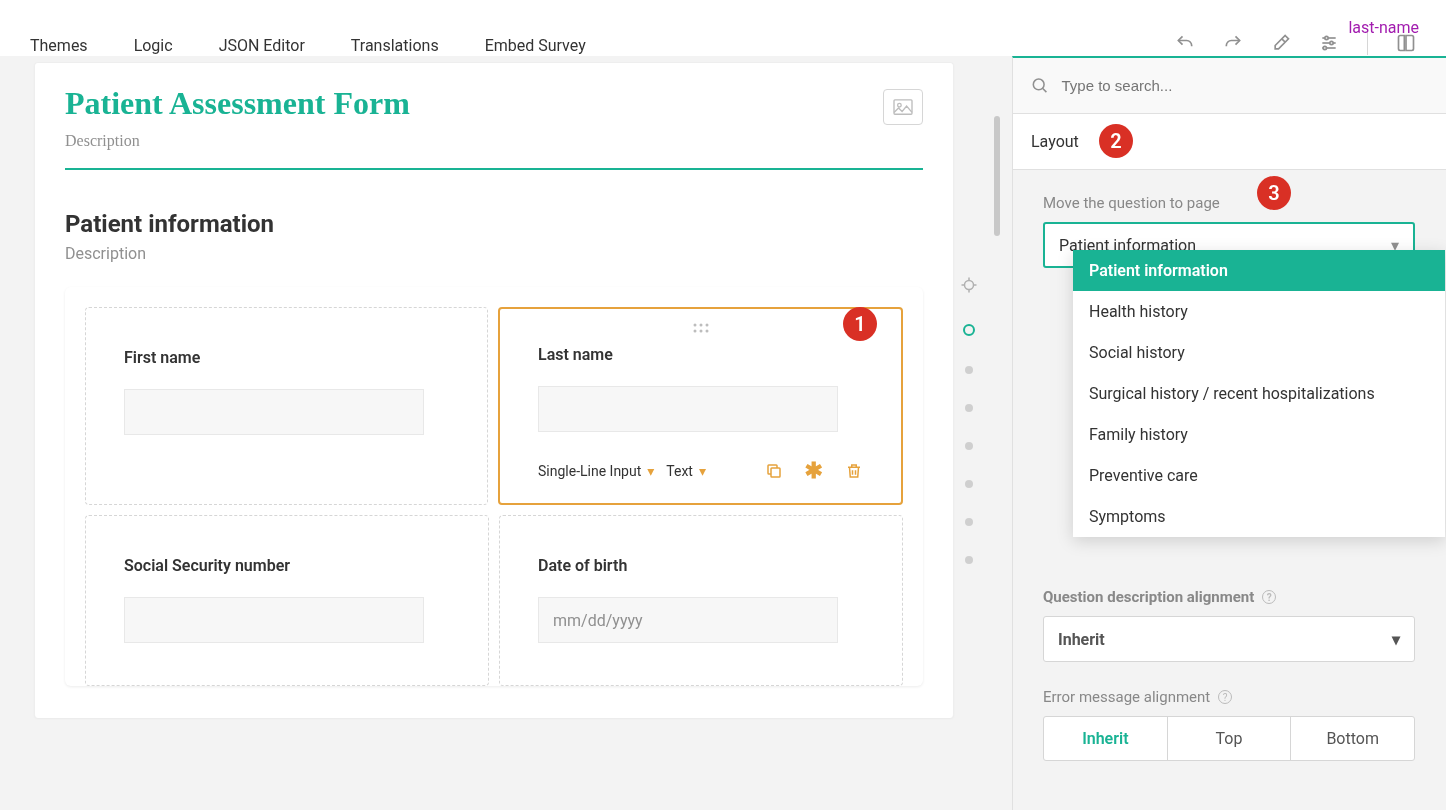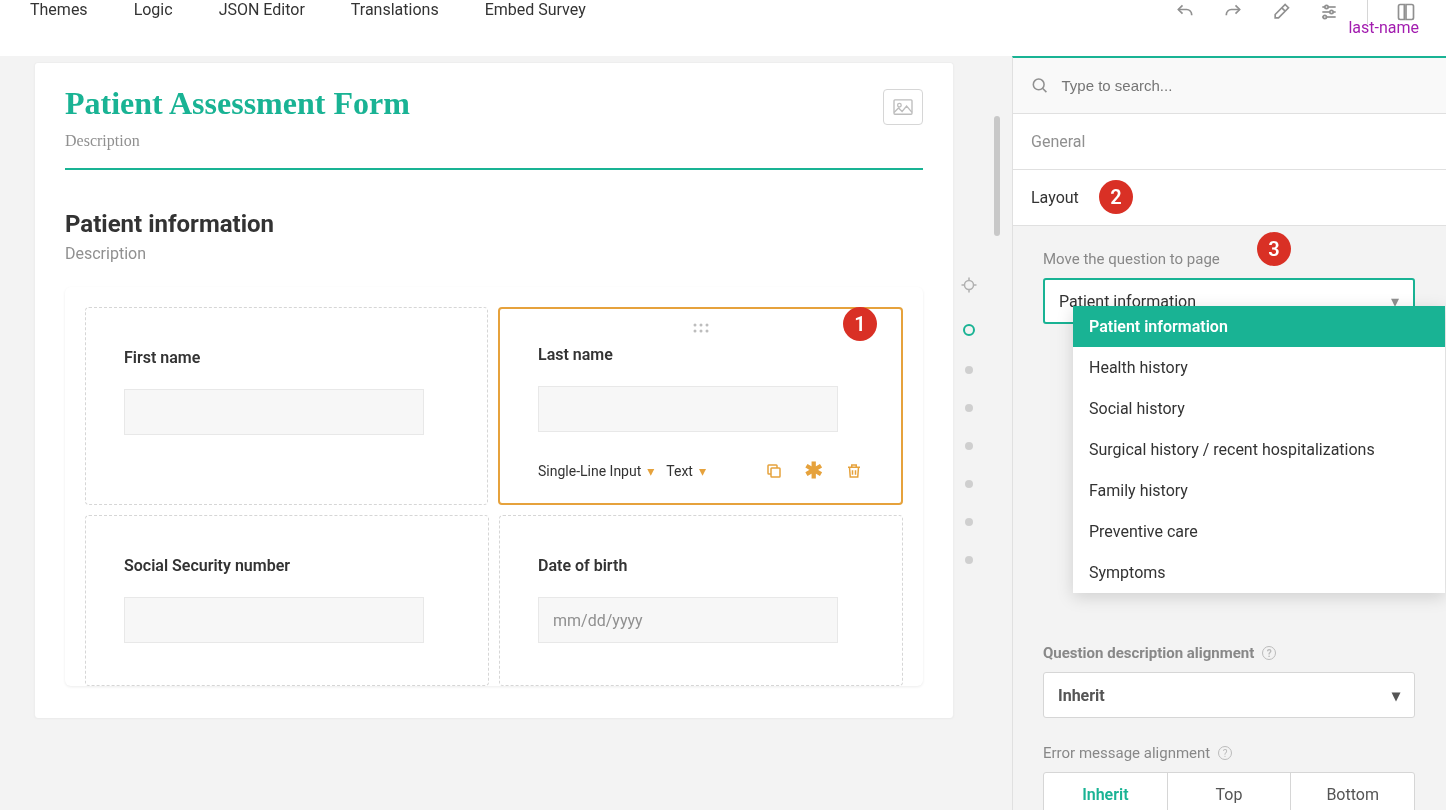--- a/index.html
+++ b/index.html
@@ -1,19 +1,19 @@
 <!DOCTYPE html>
 <html><head>
 <meta charset="utf-8">
 <style>
 * { box-sizing: border-box; margin: 0; padding: 0; }
 body { font-family: -apple-system, BlinkMacSystemFont, "Segoe UI", Roboto, sans-serif; font-size: 14px; color: #333; background: #fff; width: 1446px; height: 810px; overflow: hidden; position: relative; }
 
 
-.toolbar { height: 56px; display: flex; align-items: flex-start; padding: 0 30px; gap: 40px; border-bottom: 1px solid transparent; }
+.toolbar { height: 56px; display: flex; align-items: flex-end; padding: 0 30px; gap: 40px; border-bottom: 1px solid transparent; }
 .toolbar-tabs { display: flex; gap: 46px; }
 .toolbar-tab { font-size: 16px; color: #333; cursor: pointer; }
 .toolbar-actions { margin-left: auto; display: flex; align-items: center; gap: 28px; }
 .toolbar-icon { width: 20px; height: 20px; display: flex; align-items: center; justify-content: center; color: #909090; cursor: pointer; }
 .toolbar-divider { width: 1px; height: 24px; background: #d6d6d6; }
 
 
 .main { display: flex; height: calc(100% - 56px); }
 .canvas-area { flex: 1; background: #f3f3f3; position: relative; padding: 6px 0 0 24px; overflow: hidden; }
 .canvas-scroll-inner { background: #fff; border-radius: 4px; width: 920px; margin-left: 10px; padding: 22px 30px; box-shadow: 0 1px 2px rgba(0,0,0,0.04); border-top: 1px solid #eee; border-left: 1px solid #eee; border-right: 1px solid #eee; }
@@ -244,21 +244,20 @@
   <div class="property-panel">
     <div style="position:absolute; top:-40px; right:27px; font-size:16px; color:#a21caf;">last-name</div>
 
     <div class="prop-search">
       <svg width="20" height="20" viewBox="0 0 24 24" fill="none" stroke="currentColor" stroke-width="2">
           <circle cx="10" cy="10" r="7"></circle>
           <line x1="20" y1="20" x2="15" y2="15"></line>
         </svg>
       <input type="text" placeholder="Type to search..." style="">
     </div>
-    <div class="prop-tab">General</div>
     <div class="prop-tab active" style="position:relative;">
       <span>Layout</span>
       <div class="badge" style="position:absolute; left:86px; top:10px;">2</div>
     </div>
 
     <div class="prop-content">
       <div style="position:relative;">
         <div class="prop-field-label">
           <span>Move the question to page</span>
         </div>

